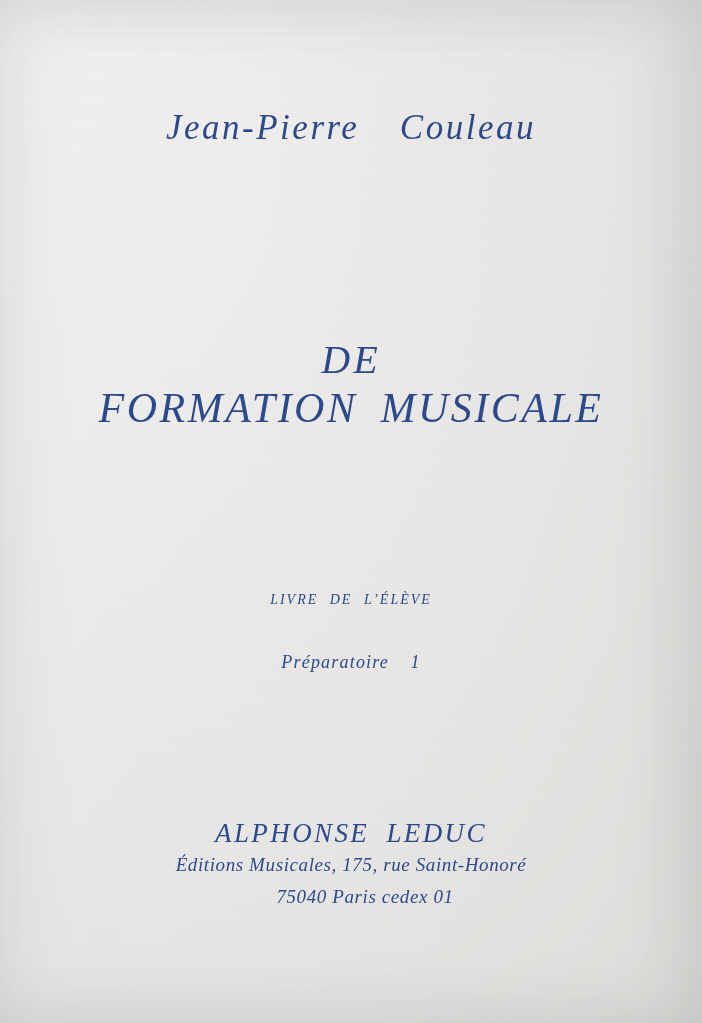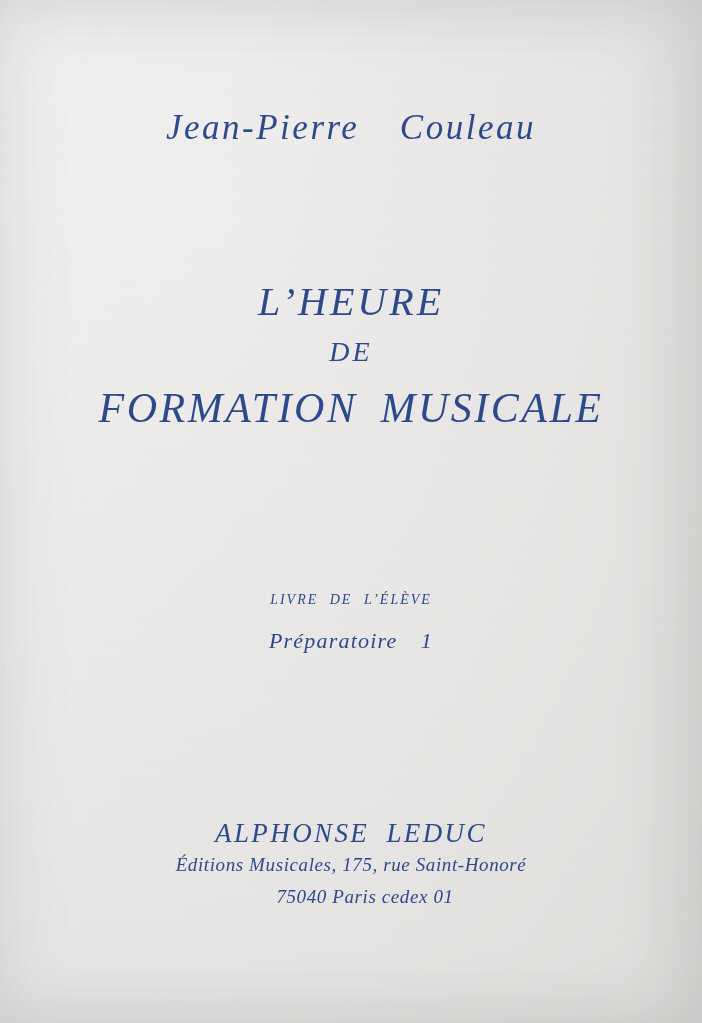--- a/index.html
+++ b/index.html
@@ -52,43 +52,43 @@
 
   
   #title-line-1 {
     top: 278px;
     font-size: 40px;
     letter-spacing: 3px;
     color: #2c4a8c;
   }
   #title-line-2 {
     top: 336px;
-    font-size: 28px;
+    font-size: 40px;
     letter-spacing: 3px;
     color: #2c4a8c;
   }
   #title-line-3 {
     top: 384px;
     font-size: 42px;
     letter-spacing: 2.5px;
     word-spacing: 10px;
     color: #2c4a8c;
   }
 
   
   #subtitle {
     top: 592px;
     font-size: 14px;
     letter-spacing: 2px;
     word-spacing: 6px;
     color: #2c4a8c;
   }
   #level {
-    top: 628px;
-    font-size: 22px;
+    top: 652px;
+    font-size: 18px;
     letter-spacing: 1.2px;
     word-spacing: 5px;
     color: #2c4a8c;
   }
 
   
   #publisher {
     top: 818px;
     font-size: 27px;
     letter-spacing: 2.4px;
@@ -156,21 +156,20 @@
 </head>
 <body>
 
 <div class="page">
   <div class="paper-tint"></div>
 
   <div class="content">
 
     <div class="center" id="author">Jean-Pierre  Couleau</div>
 
-    <div class="center" id="title-line-1">L’HEURE</div>
 
     <div class="center" id="title-line-2">DE</div>
 
     <div class="center" id="title-line-3">FORMATION MUSICALE</div>
 
     <div class="center" id="subtitle">LIVRE DE L’ÉLÈVE</div>
 
     <div class="center" id="level">Préparatoire  1</div>
 
     <div class="center" id="publisher">ALPHONSE LEDUC</div>

